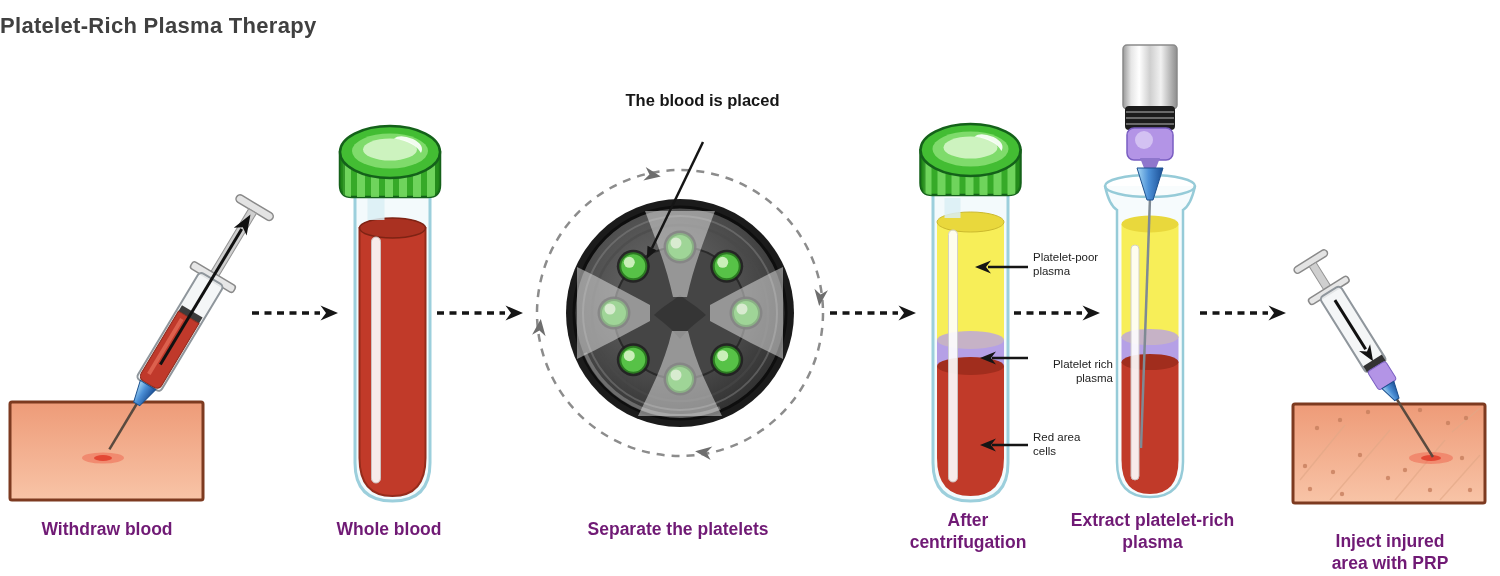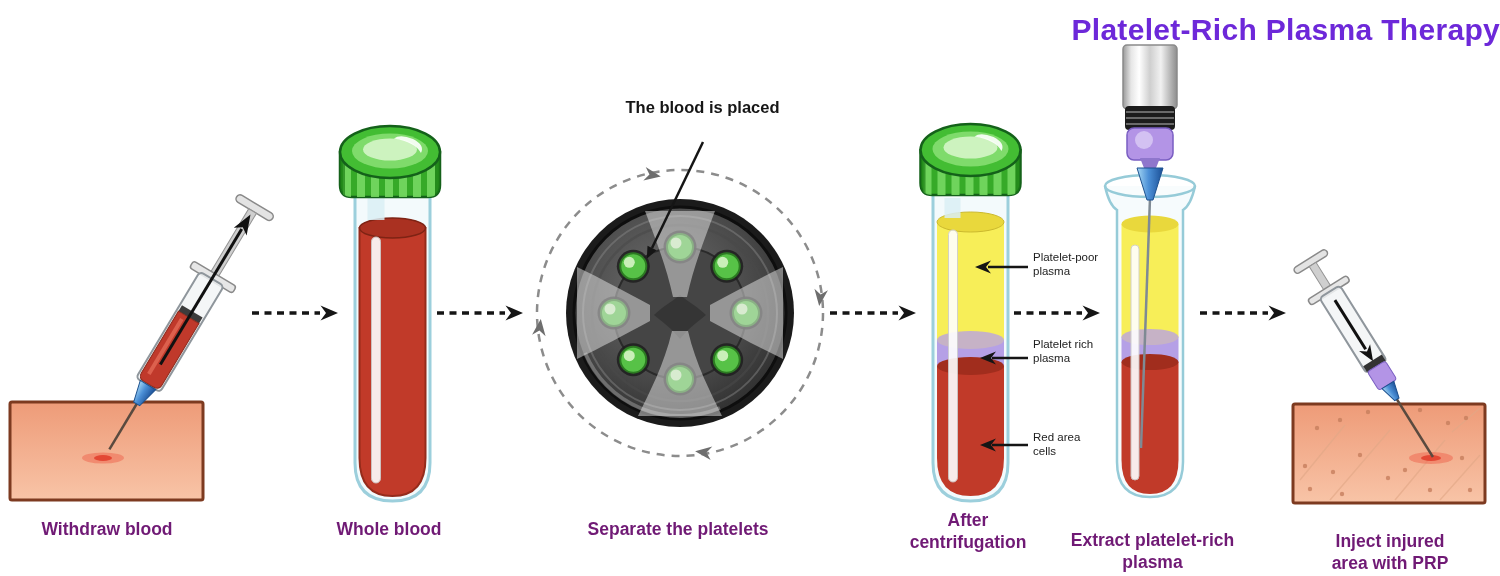--- a/index.html
+++ b/index.html
@@ -3,45 +3,45 @@
 <meta charset="utf-8">
 <style>
   html,body { margin:0; padding:0; background:#ffffff; }
   .stage {
     position:relative; width:1500px; height:576px; background:#ffffff;
     font-family:"Liberation Sans", sans-serif; overflow:hidden;
   }
   .art { position:absolute; left:0; top:0; }
   .page-title {
     position:absolute; left:0; top:13px; width:100%;
-    text-align:right; font-size:30px; font-weight:bold; color:#6d28d9;
+    text-align:left; font-size:22px; font-weight:bold; color:#404040;
     letter-spacing:0.3px;
   }
   .annotation {
     position:absolute; left:600px; top:90px; width:205px;
     text-align:center; font-size:16.5px; font-weight:bold; color:#161616;
     line-height:1.28;
   }
-  .annotation span { display:block;margin-top:7px; }
+  .annotation span { display:block; }
   .caption {
     position:absolute; font-size:17.5px; font-weight:bold; color:#701a75;
     text-align:center; line-height:1.28;
   }
   .cap1 { left:17px;   top:518px; width:180px; }
   .cap2 { left:299px;  top:518px; width:180px; }
   .cap3 { left:563px;  top:518px; width:230px; }
   .cap4 { left:892px;  top:509px; width:152px; }
-  .cap5 { left:1040px; top:509px; width:225px;margin-top:20px; }
+  .cap5 { left:1040px; top:509px; width:225px; }
   .cap6 { left:1320px; top:511px; width:140px;margin-top:19px; }
   .callout {
     position:absolute; font-size:11.5px; font-weight:normal; color:#222;
     line-height:1.2; text-align:left;
   }
   .ko1 { left:1033px; top:251px; width:88px; }
-  .ko2 { left:1033px; top:338px; width:80px; }
+  .ko2 { left:1033px; top:358px; width:80px;text-align:right; }
   .ko3 { left:1033px; top:431px; width:66px; }
 </style>
 </head>
 <body>
 
 <div class="stage">
 
   <svg class="art" width="1500" height="576" viewBox="0 0 1500 576" xmlns="http://www.w3.org/2000/svg">
     <defs>
       <linearGradient id="skinG" x1="0" y1="0" x2="0" y2="1">

